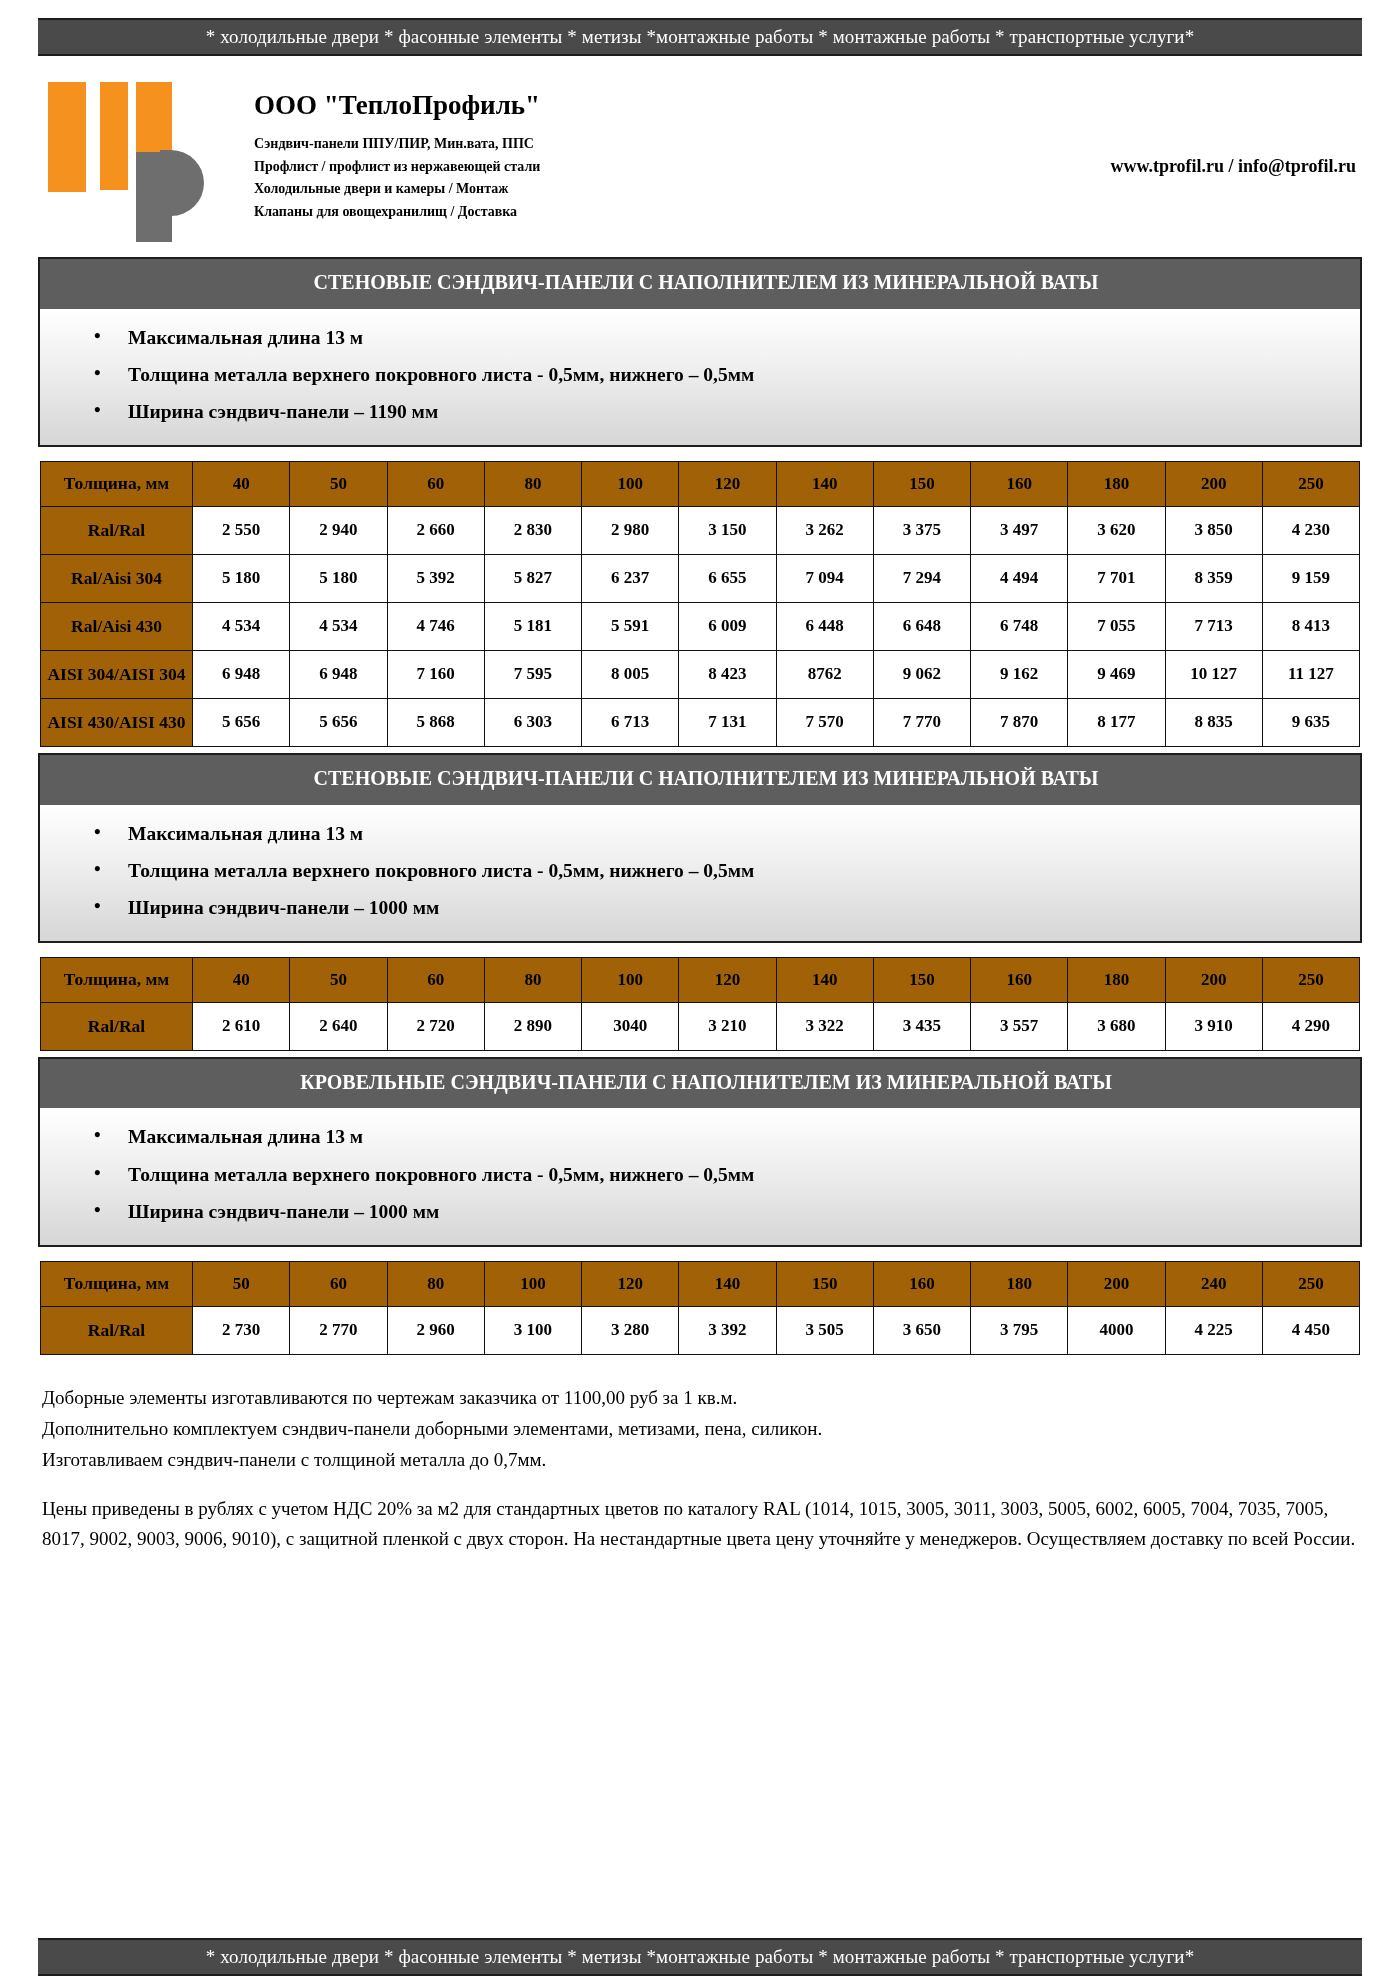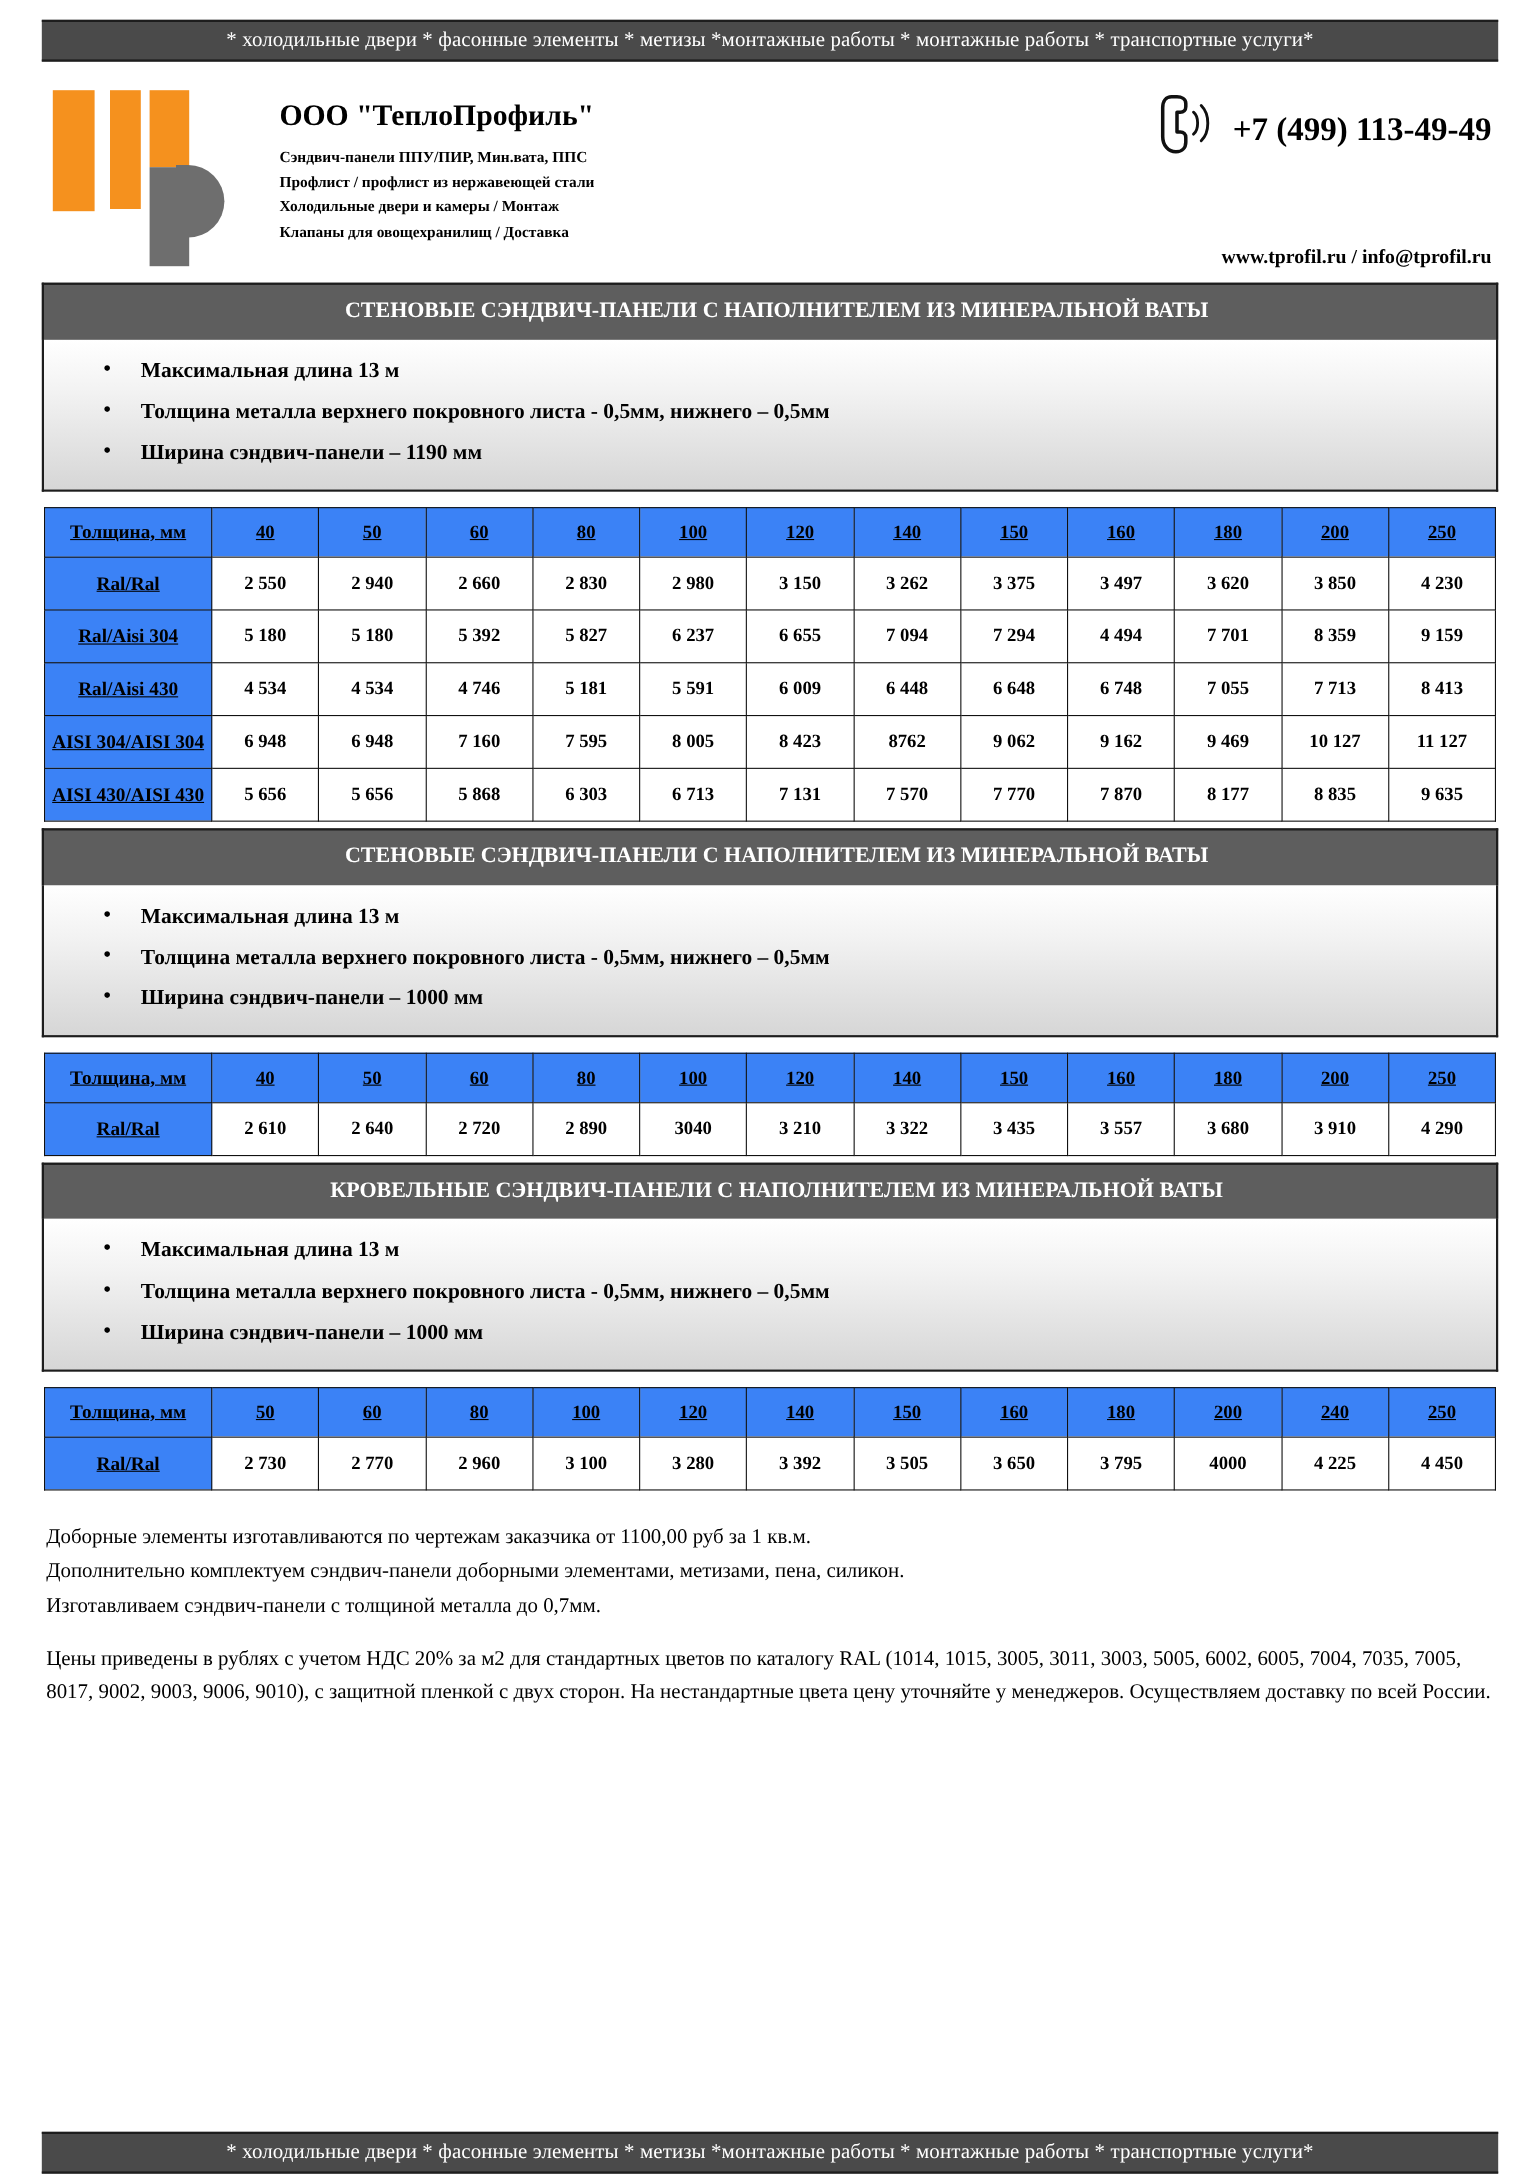--- a/index.html
+++ b/index.html
@@ -183,22 +183,21 @@
     text-align: center;
     font-weight: bold;
     font-size: 17px;
     padding: 0;
     height: 44px;
     vertical-align: middle;
     background: #ffffff;
   }
   table.price th.hdr,
   table.price td.rowlbl {
-    background: #3b82f6;
-    text-decoration: underline;
+    background: #a16207;
   }
   table.price th.hdr-first,
   table.price td.rowlbl {
     font-size: 17.5px;
   }
   table.price tr.data td { height: 47px; }
   table.price col.lbl { width: 152px; }
   .tight td, .tight th { font-size: 15.5px; }
 
   
@@ -235,30 +234,20 @@
 
     <div class="company">
       <div class="company-name">ООО "ТеплоПрофиль"</div>
       <div class="company-line">Сэндвич-панели ППУ/ПИР, Мин.вата, ППС</div>
       <div class="company-line">Профлист / профлист из нержавеющей стали</div>
       <div class="company-line">Холодильные двери и камеры / Монтаж</div>
       <div class="company-line">Клапаны для овощехранилищ / Доставка</div>
     </div>
 
     <div class="contact">
-      <div class="phone-row">
-        <span class="phone-icon">
-          <svg width="54" height="62" viewBox="0 0 54 62" xmlns="http://www.w3.org/2000/svg">
-            <path d="M12 4 C7 4 4 8 4 14 L4 40 C4 48 9 54 16 54 C22 54 25 50 25 45 L25 41 C25 38 23 36 20 36 L17 36 L17 18 L20 18 C23 18 25 16 25 13 L25 10 C25 6 21 4 17 4 Z" fill="none" stroke="#111111" stroke-width="3.2" stroke-linejoin="round"></path>
-            <path d="M32 18 C37 22 37 34 32 38" fill="none" stroke="#111111" stroke-width="2.6" stroke-linecap="round"></path>
-            <path d="M39 12 C47 20 47 36 39 44" fill="none" stroke="#111111" stroke-width="2.6" stroke-linecap="round"></path>
-          </svg>
-        </span>
-        <span class="phone-num">+7 (499) 113-49-49</span>
-      </div>
       <div class="web">www.tprofil.ru  /  info@tprofil.ru</div>
     </div>
   </div>
 
   <div id="sections-root">
       <div class="section">
         <div class="sec-title">СТЕНОВЫЕ СЭНДВИЧ-ПАНЕЛИ  С НАПОЛНИТЕЛЕМ ИЗ МИНЕРАЛЬНОЙ ВАТЫ</div>
         <div class="sec-body">
           <ul class="bullets">
             <li>Максимальная длина 13 м</li>

